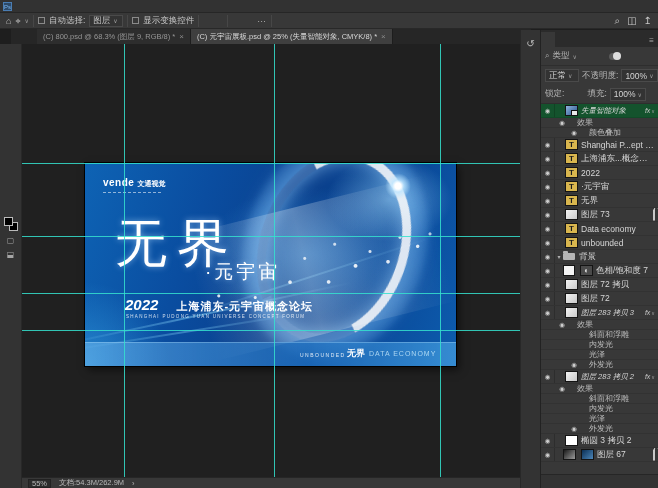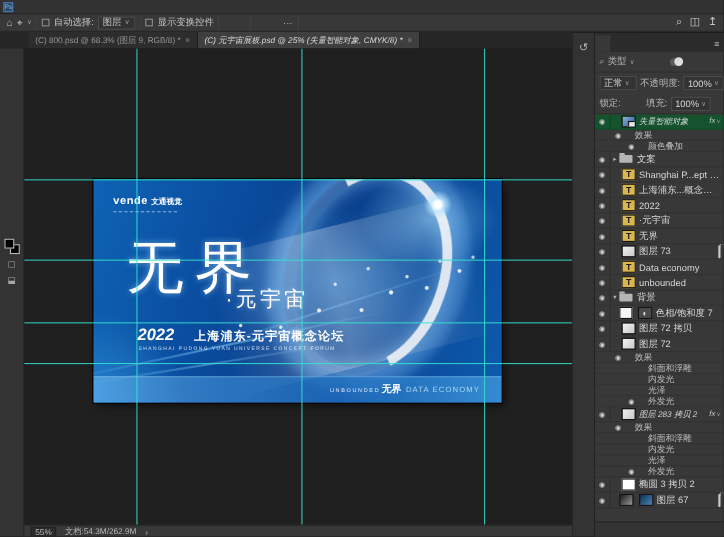--- a/index.html
+++ b/index.html
@@ -22,25 +22,25 @@
   .ob-caret { font-size:6px; color:#9a9a9a; }
   .ob-check { width:7px; height:7px; border:1px solid #8a8a8a; background:#383838; display:inline-block; }
   .ob-select { display:flex; align-items:center; gap:3px; border:1px solid #4a4a4a; background:#333;
     padding:0 3px; height:12px; min-width:34px; }
   .tool-glyph { font-size:8.5px; color:#b9b9b9; padding:0 1px; }
   .dim .tool-glyph { color:#666; }
   #ob-right { margin-left:auto; display:flex; gap:7px; align-items:center; }
   #ob-right .ob-icon { font-size:10px; }
 
   
-  #tabsbar { position:absolute; left:0; top:29px; width:520px; height:15px; background:#262626;
+  #tabsbar { position:absolute; left:11px; top:29px; width:520px; height:15px; background:#262626;
     display:flex; align-items:flex-end; padding-left:26px; }
   .doc-tab { height:15px; display:flex; align-items:center; gap:4px; padding:0 6px; font-size:7.5px;
     color:#969696; background:#2d2d2d; border-right:1px solid #1d1d1d; white-space:nowrap; overflow:hidden; }
-  .doc-tab.active { background:#3f3f3f; color:#d8d8d8;font-style:italic; }
+  .doc-tab.active { background:#3f3f3f; color:#d8d8d8; }
   .tab-close { color:#8a8a8a; font-size:8px; }
 
   
   #toolbar { position:absolute; left:0; top:44px; width:22px; height:444px; background:#333333;
     border-right:1px solid #282828; display:flex; flex-direction:column; align-items:center; padding-top:2px; }
   #tools { display:flex; flex-wrap:wrap; width:22px; justify-content:center; }
   .tool { width:11px; height:15px; display:flex; align-items:center; justify-content:center;
     color:#b5b5b5; font-size:8px; }
   #swatches { position:relative; width:14px; height:14px; margin-top:6px; }
   #fg-swatch { position:absolute; left:0; top:0; width:9px; height:9px; background:#000; border:1px solid #bbb; z-index:2; }
@@ -435,118 +435,108 @@
   </div>
         <div class="lrow t-fxitem eye">
     <span class="eye-cell">
       <span class="eye-g">◉</span>
     </span>
     <span class="caret"></span>
 
     <span class="lname">颜色叠加</span>
 
   </div>
-        <div class="lrow t-group eye">
+        <div class="lrow t-text eye">
+    <span class="eye-cell">
+      <span class="eye-g">◉</span>
+    </span>
+    <span class="caret"></span>
+
+    <span class="thumb"></span>
+    <span class="lname">Shanghai P...ept Forum</span>
+
+  </div>
+        <div class="lrow t-text eye">
+    <span class="eye-cell">
+      <span class="eye-g">◉</span>
+    </span>
+    <span class="caret"></span>
+
+    <span class="thumb"></span>
+    <span class="lname">上海浦东...概念论坛</span>
+
+  </div>
+        <div class="lrow t-text eye">
+    <span class="eye-cell">
+      <span class="eye-g">◉</span>
+    </span>
+    <span class="caret"></span>
+
+    <span class="thumb"></span>
+    <span class="lname">2022</span>
+
+  </div>
+        <div class="lrow t-text eye">
+    <span class="eye-cell">
+      <span class="eye-g">◉</span>
+    </span>
+    <span class="caret"></span>
+
+    <span class="thumb"></span>
+    <span class="lname">·元宇宙</span>
+
+  </div>
+        <div class="lrow t-text eye">
+    <span class="eye-cell">
+      <span class="eye-g">◉</span>
+    </span>
+    <span class="caret"></span>
+
+    <span class="thumb"></span>
+    <span class="lname">无界</span>
+
+  </div>
+        <div class="lrow t-pixel eye lock">
+    <span class="eye-cell">
+      <span class="eye-g">◉</span>
+    </span>
+    <span class="caret"></span>
+
+    <span class="thumb"></span>
+    <span class="lname">图层 73</span>
+
+    <span class="lock-b"><span class="lock-shape"></span></span>
+  </div>
+        <div class="lrow t-text eye">
+    <span class="eye-cell">
+      <span class="eye-g">◉</span>
+    </span>
+    <span class="caret"></span>
+
+    <span class="thumb"></span>
+    <span class="lname">Data economy</span>
+
+  </div>
+        <div class="lrow t-text eye">
+    <span class="eye-cell">
+      <span class="eye-g">◉</span>
+    </span>
+    <span class="caret"></span>
+
+    <span class="thumb"></span>
+    <span class="lname">unbounded</span>
+
+  </div>
+        <div class="lrow t-group eye open">
     <span class="eye-cell">
       <span class="eye-g">◉</span>
     </span>
     <span class="caret"></span>
     <span class="folder"></span>
 
-    <span class="lname">文案</span>
-
-  </div>
-        <div class="lrow t-text eye">
-    <span class="eye-cell">
-      <span class="eye-g">◉</span>
-    </span>
-    <span class="caret"></span>
-
-    <span class="thumb"></span>
-    <span class="lname">Shanghai P...ept Forum</span>
-
-  </div>
-        <div class="lrow t-text eye">
-    <span class="eye-cell">
-      <span class="eye-g">◉</span>
-    </span>
-    <span class="caret"></span>
-
-    <span class="thumb"></span>
-    <span class="lname">上海浦东...概念论坛</span>
-
-  </div>
-        <div class="lrow t-text eye">
-    <span class="eye-cell">
-      <span class="eye-g">◉</span>
-    </span>
-    <span class="caret"></span>
-
-    <span class="thumb"></span>
-    <span class="lname">2022</span>
-
-  </div>
-        <div class="lrow t-text eye">
-    <span class="eye-cell">
-      <span class="eye-g">◉</span>
-    </span>
-    <span class="caret"></span>
-
-    <span class="thumb"></span>
-    <span class="lname">·元宇宙</span>
-
-  </div>
-        <div class="lrow t-text eye">
-    <span class="eye-cell">
-      <span class="eye-g">◉</span>
-    </span>
-    <span class="caret"></span>
-
-    <span class="thumb"></span>
-    <span class="lname">无界</span>
-
-  </div>
-        <div class="lrow t-pixel eye lock">
-    <span class="eye-cell">
-      <span class="eye-g">◉</span>
-    </span>
-    <span class="caret"></span>
-
-    <span class="thumb"></span>
-    <span class="lname">图层 73</span>
-
-    <span class="lock-b"><span class="lock-shape"></span></span>
-  </div>
-        <div class="lrow t-text eye">
-    <span class="eye-cell">
-      <span class="eye-g">◉</span>
-    </span>
-    <span class="caret"></span>
-
-    <span class="thumb"></span>
-    <span class="lname">Data economy</span>
-
-  </div>
-        <div class="lrow t-text eye">
-    <span class="eye-cell">
-      <span class="eye-g">◉</span>
-    </span>
-    <span class="caret"></span>
-
-    <span class="thumb"></span>
-    <span class="lname">unbounded</span>
-
-  </div>
-        <div class="lrow t-group eye open">
-    <span class="eye-cell">
-      <span class="eye-g">◉</span>
-    </span>
-    <span class="caret"></span>
-    <span class="folder"></span>
-
     <span class="lname">背景</span>
 
   </div>
         <div class="lrow t-adjust eye">
     <span class="eye-cell">
       <span class="eye-g">◉</span>
     </span>
     <span class="caret"></span>
 
     <span class="adj-mask"></span>
@@ -566,20 +556,34 @@
 
   </div>
         <div class="lrow t-pixel eye">
     <span class="eye-cell">
       <span class="eye-g">◉</span>
     </span>
     <span class="caret"></span>
 
     <span class="thumb"></span>
     <span class="lname">图层 72</span>
+
+  </div>
+        <div class="lrow t-pixel eye fx bb-fx">
+    <span class="eye-cell">
+      <span class="eye-g">◉</span>
+    </span>
+    <span class="caret"></span>
+
+    <span class="thumb"></span>
+    <span class="lname">图层 283 拷贝 3</span>
+    <span class="fx-badge">
+      <span>fx</span>
+      <span class="fx-caret">∨</span>
+    </span>
 
   </div>
         <div class="lrow t-fxhead eye">
     <span class="eye-cell">
       <span class="eye-g">◉</span>
     </span>
     <span class="caret"></span>
 
     <span class="lname">效果</span>
 

